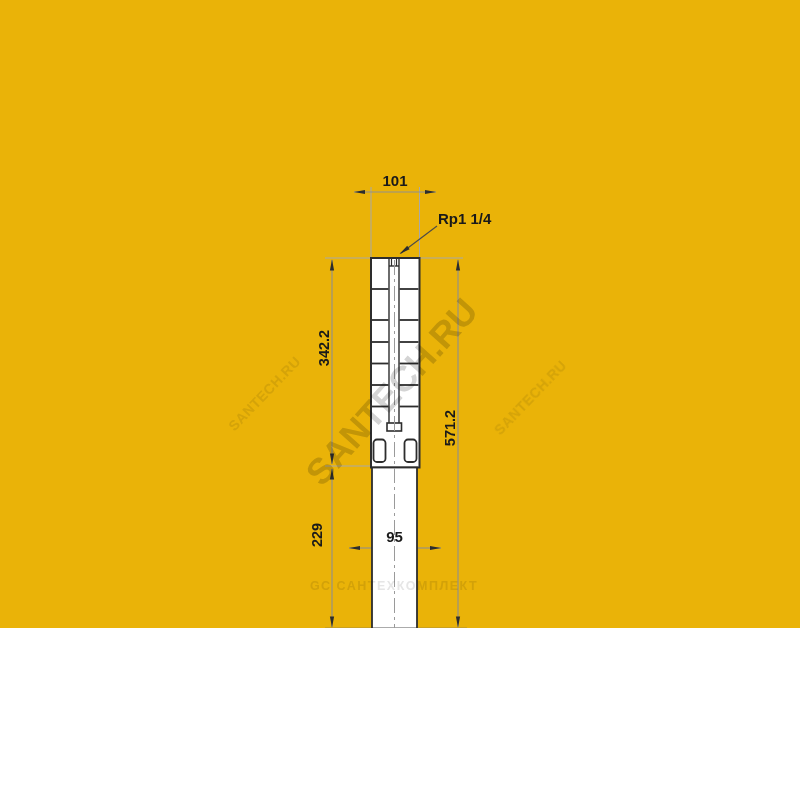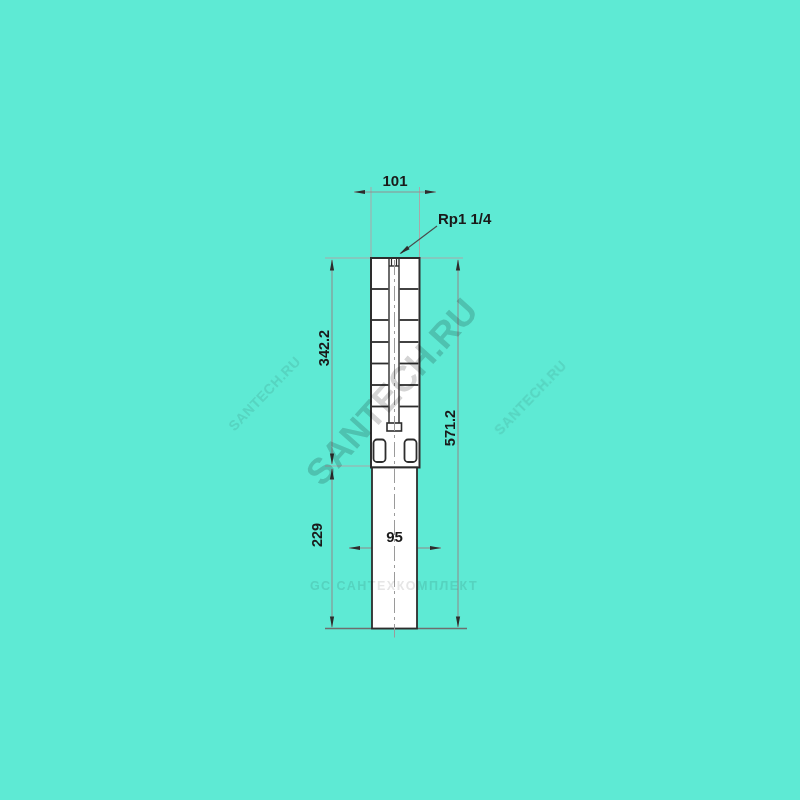--- a/index.html
+++ b/index.html
@@ -1,16 +1,16 @@
 <!DOCTYPE html>
 <html><head>
 <meta charset="utf-8">
 <style>
   html,body{margin:0;padding:0;background:#fff;}
-  .page{position:relative;width:800px;height:800px;background:#5eead4;overflow:hidden;
+  .page{position:relative;width:800px;height:628px;background:#eab308;overflow:hidden;
         font-family:"Liberation Sans",sans-serif;}
   svg text{font-family:"Liberation Sans","DejaVu Sans",sans-serif;}
   .dimtext{font-weight:bold;font-size:15px;}
   .dimtext-rot{font-weight:bold;font-size:14.5px;}
   .wm{font-weight:bold;}
   .wm-group{mix-blend-mode:multiply;}
 </style>
 </head>
 <body>
 

